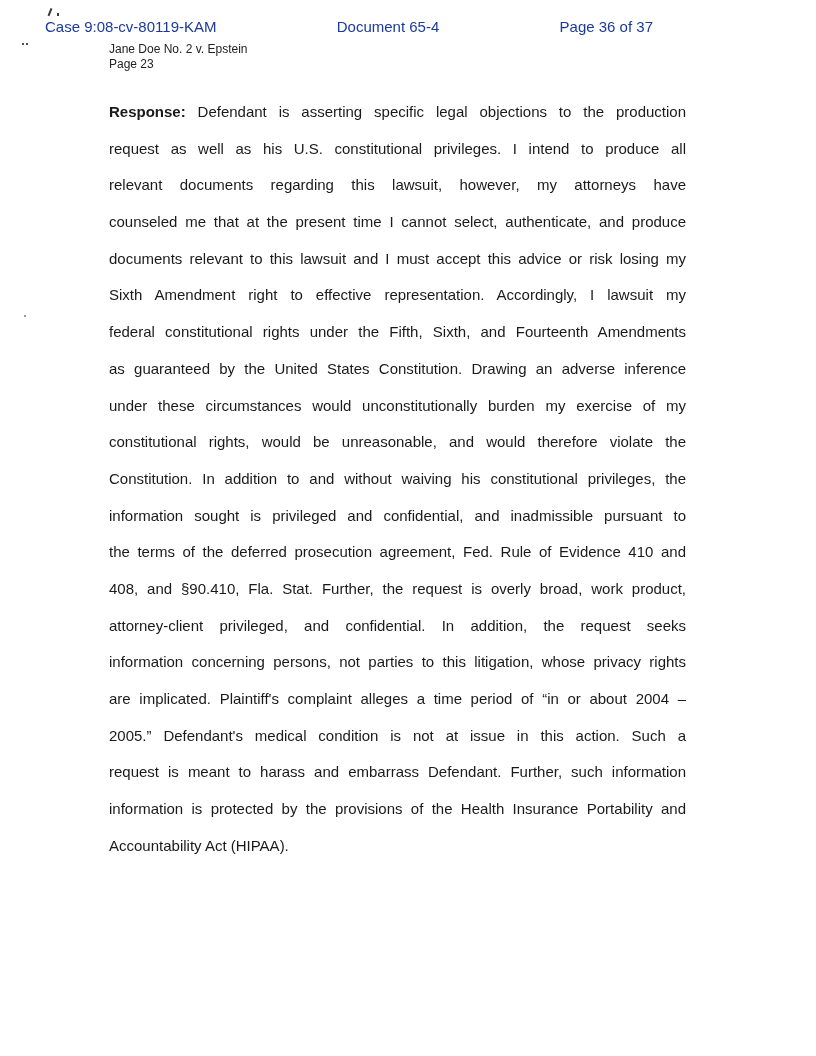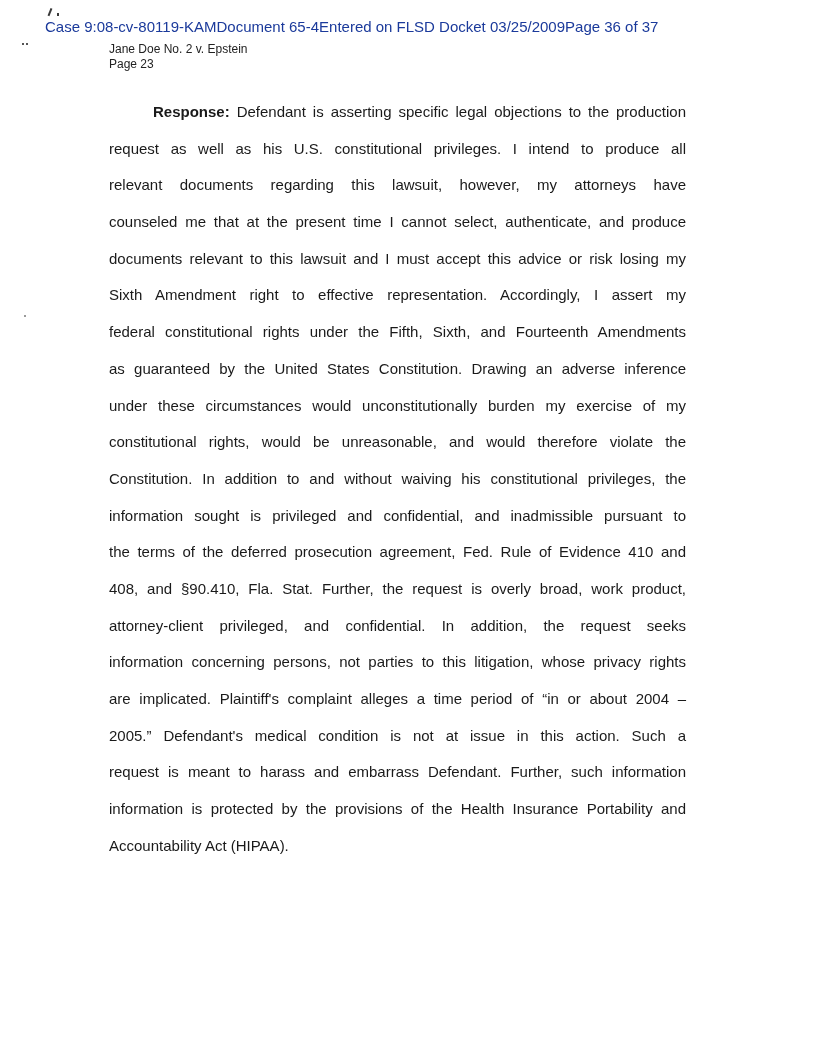--- a/index.html
+++ b/index.html
@@ -50,56 +50,55 @@
     height: 36.7px;
     line-height: 36.7px;
     white-space: normal;
   }
   .body-text .jline {
     text-align: justify;
     text-align-last: justify;
     -moz-text-align-last: justify;
   }
   .body-text .lline { text-align: left; }
-  .bold { font-weight: bold; margin-left: 44px; }
+  .bold { font-weight: bold; }
 
   
   .artifact { position: absolute; }
   .tickmark-1 { left: 49px; top: 8px; width: 1.5px; height: 8px; background: #3a3a3a; transform: rotate(22deg); }
   .tickmark-2 { left: 57px; top: 13px; width: 2px; height: 3px; background: #3a3a3a; }
   .dotpair-1 { left: 22px; top: 43px; width: 2px; height: 2px; background: #555; }
   .dotpair-2 { left: 26px; top: 43px; width: 2px; height: 2px; background: #555; }
   .faint-dot { left: 24px; top: 315px; width: 2px; height: 2px; background: #9a9a9a; }
   .edge-dash-1 { left: 800px; top: 363px; width: 13px; height: 3px; background: #b3b3b3; }
   .edge-dash-2 { left: 804px; top: 881px; width: 9px; height: 2px; background: #d2d2d2; }
 </style>
 </head>
 <body>
 
 <div class="page">
 
   <div class="stamp-header" style="color: rgb(27, 58, 155);">
     <span>Case 9:08-cv-80119-KAM</span>
     <span>Document 65-4</span>
-    <span>Entered on FLSD Docket 03/25/2009</span>
     <span>Page 36 of 37</span>
   </div>
 
   <div class="caption">
     <div>Jane Doe No. 2 v. Epstein</div>
     <div>Page 23</div>
   </div>
 
   <div class="body-text" id="body-text">
       <div class="line jline"><span class="bold">Response:</span>  Defendant is asserting specific legal objections to the production</div>
       <div class="line jline">request as well as his U.S. constitutional privileges.  I intend to produce all</div>
       <div class="line jline">relevant documents regarding this lawsuit, however, my attorneys have</div>
       <div class="line jline">counseled me that at the present time I cannot select, authenticate, and produce</div>
       <div class="line jline">documents relevant to this lawsuit and I must accept this advice or risk losing my</div>
-      <div class="line jline">Sixth Amendment right to effective representation.  Accordingly, I assert my</div>
+      <div class="line jline">Sixth Amendment right to effective representation.  Accordingly, I lawsuit my</div>
       <div class="line jline">federal constitutional rights under the Fifth, Sixth, and Fourteenth Amendments</div>
       <div class="line jline">as guaranteed by the United States Constitution.  Drawing an adverse inference</div>
       <div class="line jline">under these circumstances would unconstitutionally burden my exercise of my</div>
       <div class="line jline">constitutional rights, would be unreasonable, and would therefore violate the</div>
       <div class="line jline">Constitution.  In addition to and without waiving his constitutional privileges, the</div>
       <div class="line jline">information sought is privileged and confidential, and inadmissible pursuant to</div>
       <div class="line jline">the terms of the deferred prosecution agreement, Fed. Rule of Evidence 410 and</div>
       <div class="line jline">408, and §90.410, Fla. Stat.  Further, the request is overly broad, work product,</div>
       <div class="line jline">attorney-client privileged, and confidential.  In addition, the request seeks</div>
       <div class="line jline">information concerning persons, not parties to this litigation, whose privacy rights</div>

